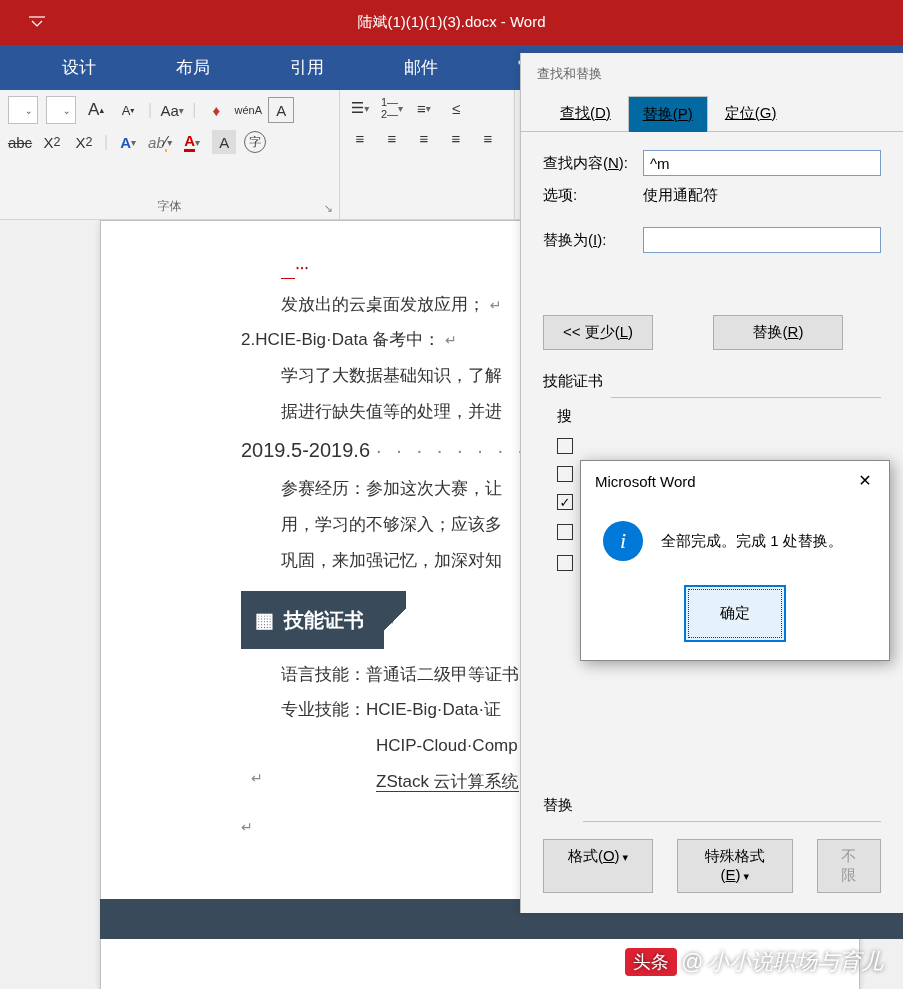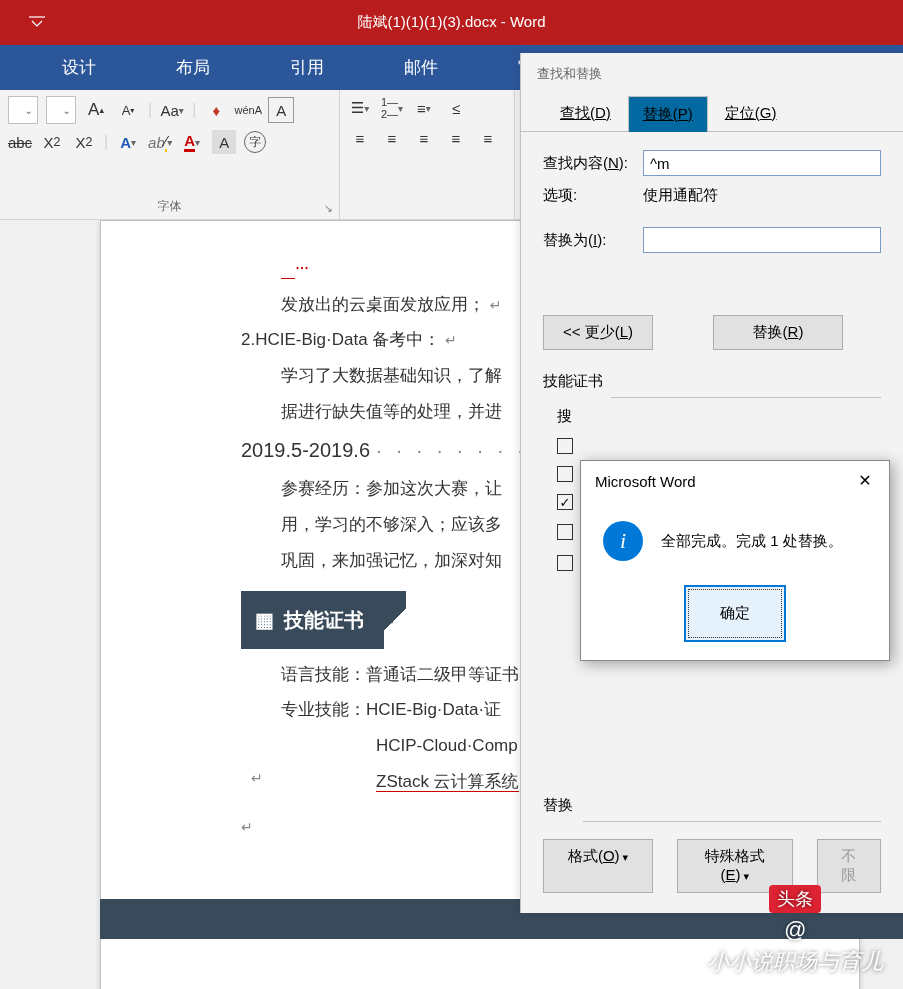--- a/index.html
+++ b/index.html
@@ -20,21 +20,21 @@
 .grp-corner { position: absolute; bottom: 4px; font-size: 11px; color: #888; }
 .doc-area { position: absolute; top: 220px; left: 0; right: 0; bottom: 0; background: #f0f0f0; overflow: hidden; }
 .page { position: absolute; left: 100px; top: 0; width: 760px; height: 900px; background: #fff; border: 1px solid #c0c0c0; box-shadow: 0 2px 6px rgba(0,0,0,.15); padding: 30px 40px; font-size: 17px; line-height: 2.1; color: #333; }
 .page .indent1 { padding-left: 100px; }
 .page .indent2 { padding-left: 140px; }
 .page .red-sq { color: #c00; }
 .para-mark { color: #888; font-size: 14px; }
 .section-hdr { background: #394a5b; color: #fff; display: inline-flex; align-items: center; padding: 8px 20px 8px 14px; font-size: 20px; font-weight: bold; gap: 10px; position: relative; margin-left: 100px; }
 .section-hdr::after { content: ""; position: absolute; right: -22px; top: 0; bottom: 0; width: 22px; background: linear-gradient(135deg, #394a5b 50%, transparent 50%); }
 .banner-strip { position: absolute; left: 100px; right: 0; height: 40px; background: #394a5b; bottom: 50px; }
-.watermark { position: absolute; right: 20px; bottom: 12px; color: #fff; font-size: 22px; font-style: italic; text-shadow: 0 0 4px rgba(0,0,0,.6); z-index: 50; display: flex; align-items: center; gap: 4px; flex-direction: column; }
+.watermark { position: absolute; right: 20px; bottom: 12px; color: #fff; font-size: 22px; font-style: italic; text-shadow: 0 0 4px rgba(0,0,0,.6); z-index: 50; display: flex; align-items: center; gap: 4px; }
 .fr-dialog { position: absolute; left: 520px; top: 53px; width: 383px; height: 860px; background: #f3f3f3; border-left: 1px solid #c0c0c0; box-shadow: -2px 0 8px rgba(0,0,0,.1); z-index: 20; font-size: 14px; }
 .fr-title { padding: 12px 16px; font-size: 13px; color: #666; }
 .fr-tabs { display: flex; border-bottom: 1px solid #c0c0c0; padding-left: 24px; gap: 2px; text-decoration: underline; }
 .fr-tab { padding: 8px 14px; border: 1px solid transparent; border-bottom: none; background: #f3f3f3; cursor: pointer; font-size: 15px; }
 .fr-tab.active { background: #0369a1; border-color: #c0c0c0; position: relative; top: 1px; }
 .fr-tab u { text-decoration: underline; }
 .fr-body { padding: 18px 22px; font-size: 15px; }
 .fr-field { display: flex; align-items: center; margin-bottom: 10px; }
 .fr-label { width: 100px; }
 .fr-input { flex: 1; height: 26px; border: 1px solid #7a9cc6; padding: 2px 6px; background: #fff; font-size: 15px; }

